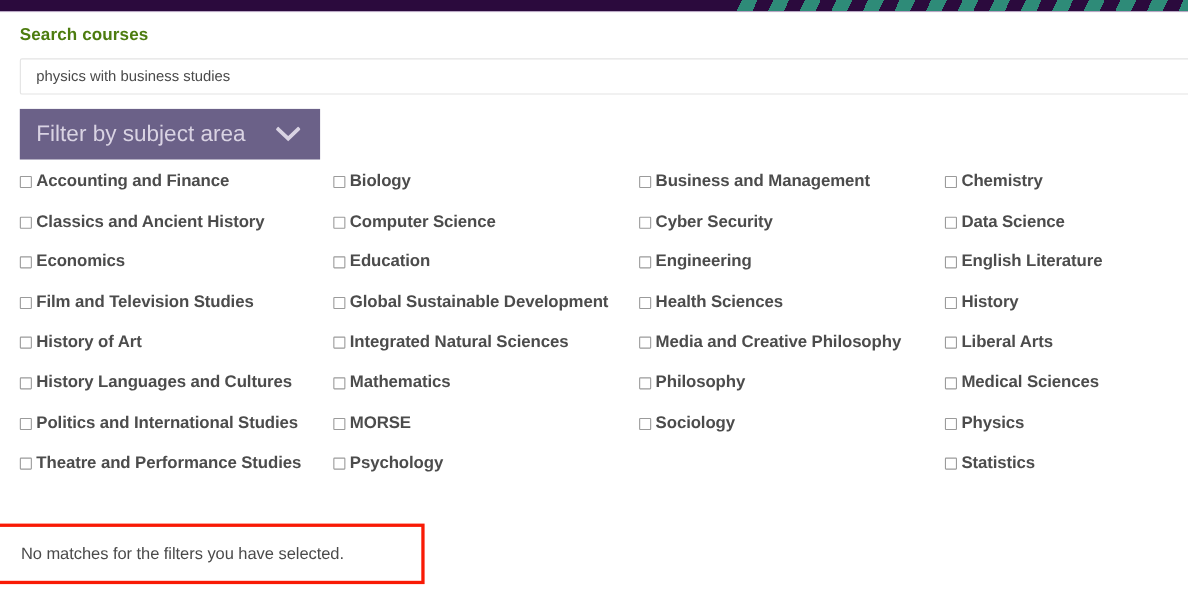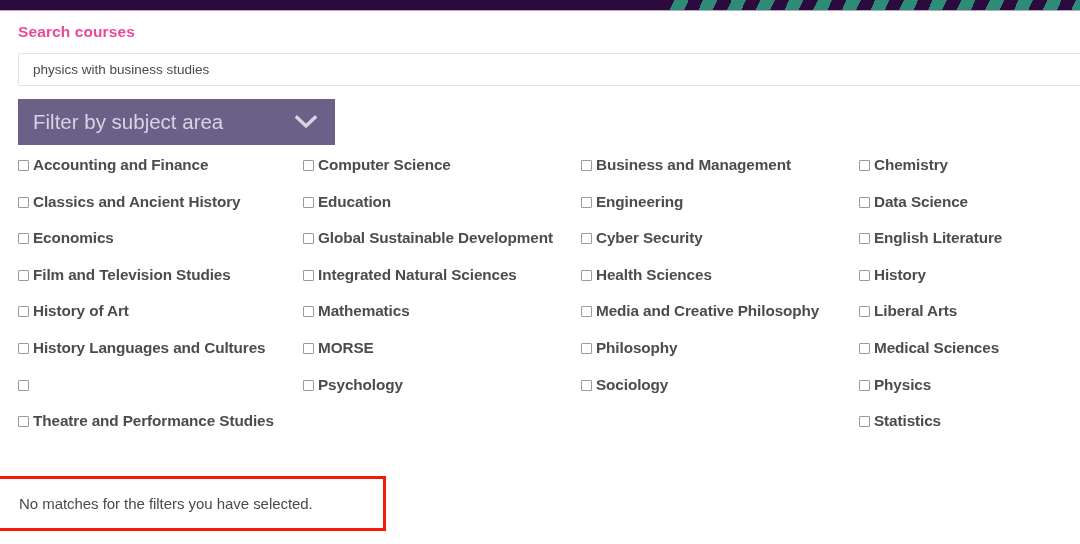--- a/index.html
+++ b/index.html
@@ -47,21 +47,21 @@
     background: #b9a7c4;
   }
 
   
   #search-label {
     position: absolute;
     left: 18px;
     top: 23px;
     font-size: 15.5px;
     font-weight: bold;
-    color: #ec4899;
+    color: #4d7c0f;
     letter-spacing: 0.1px;
   }
 
   
   #search-input {
     position: absolute;
     left: 18px;
     top: 53px;
     width: 1072px;
     height: 33px;
@@ -75,21 +75,21 @@
     padding: 0 0 0 14px;
     outline: none;
   }
   #search-input::placeholder { color: #9a9a9a; }
 
   
   #filter-button {
     position: absolute;
     left: 18px;
     top: 99px;
-    width: 317px;
+    width: 273px;
     height: 46px;
     background: #6b6188;
     border: none;
     cursor: pointer;
     display: flex;
     align-items: center;
     justify-content: space-between;
     padding: 0 18px 0 15px;
     box-sizing: border-box;
   }
@@ -213,29 +213,34 @@
       <label class="subject-row">
         <input type="checkbox" class="subject-checkbox" style="">
         <span class="subject-label">History of Art</span>
       </label>
       <label class="subject-row">
         <input type="checkbox" class="subject-checkbox" style="">
         <span class="subject-label">History Languages and Cultures</span>
       </label>
       <label class="subject-row">
         <input type="checkbox" class="subject-checkbox" style="">
+        <span class="subject-label">Politics and International Studies</span>
       </label>
       <label class="subject-row">
         <input type="checkbox" class="subject-checkbox" style="">
         <span class="subject-label">Theatre and Performance Studies</span>
       </label>
     </div>
   <div class="grid-col c2">
       <label class="subject-row">
         <input type="checkbox" class="subject-checkbox" style="">
+        <span class="subject-label">Biology</span>
+      </label>
+      <label class="subject-row">
+        <input type="checkbox" class="subject-checkbox" style="">
         <span class="subject-label">Computer Science</span>
       </label>
       <label class="subject-row">
         <input type="checkbox" class="subject-checkbox" style="">
         <span class="subject-label">Education</span>
       </label>
       <label class="subject-row">
         <input type="checkbox" class="subject-checkbox" style="">
         <span class="subject-label">Global Sustainable Development</span>
       </label>
@@ -256,25 +261,25 @@
         <span class="subject-label">Psychology</span>
       </label>
     </div>
   <div class="grid-col c3">
       <label class="subject-row">
         <input type="checkbox" class="subject-checkbox" style="">
         <span class="subject-label">Business and Management</span>
       </label>
       <label class="subject-row">
         <input type="checkbox" class="subject-checkbox" style="">
+        <span class="subject-label">Cyber Security</span>
+      </label>
+      <label class="subject-row">
+        <input type="checkbox" class="subject-checkbox" style="">
         <span class="subject-label">Engineering</span>
-      </label>
-      <label class="subject-row">
-        <input type="checkbox" class="subject-checkbox" style="">
-        <span class="subject-label">Cyber Security</span>
       </label>
       <label class="subject-row">
         <input type="checkbox" class="subject-checkbox" style="">
         <span class="subject-label">Health Sciences</span>
       </label>
       <label class="subject-row">
         <input type="checkbox" class="subject-checkbox" style="">
         <span class="subject-label">Media and Creative Philosophy</span>
       </label>
       <label class="subject-row">

